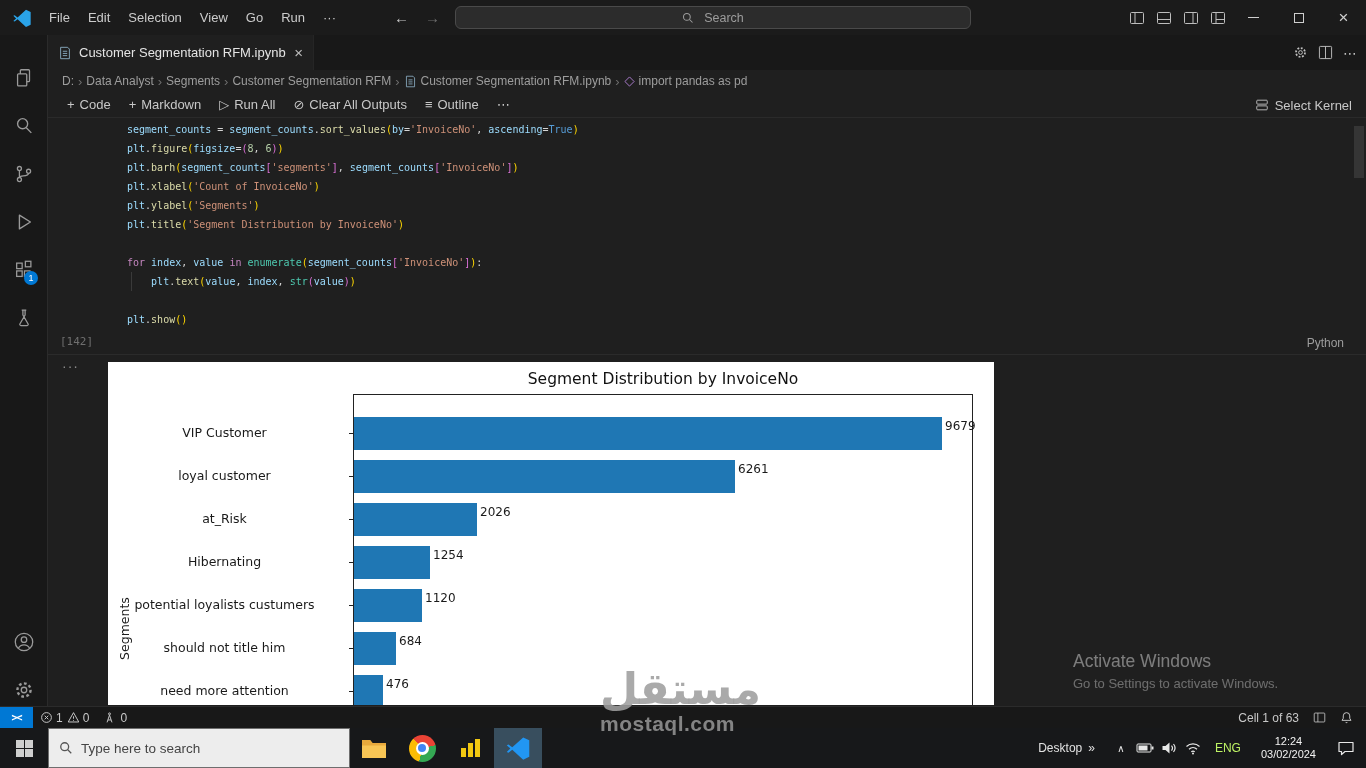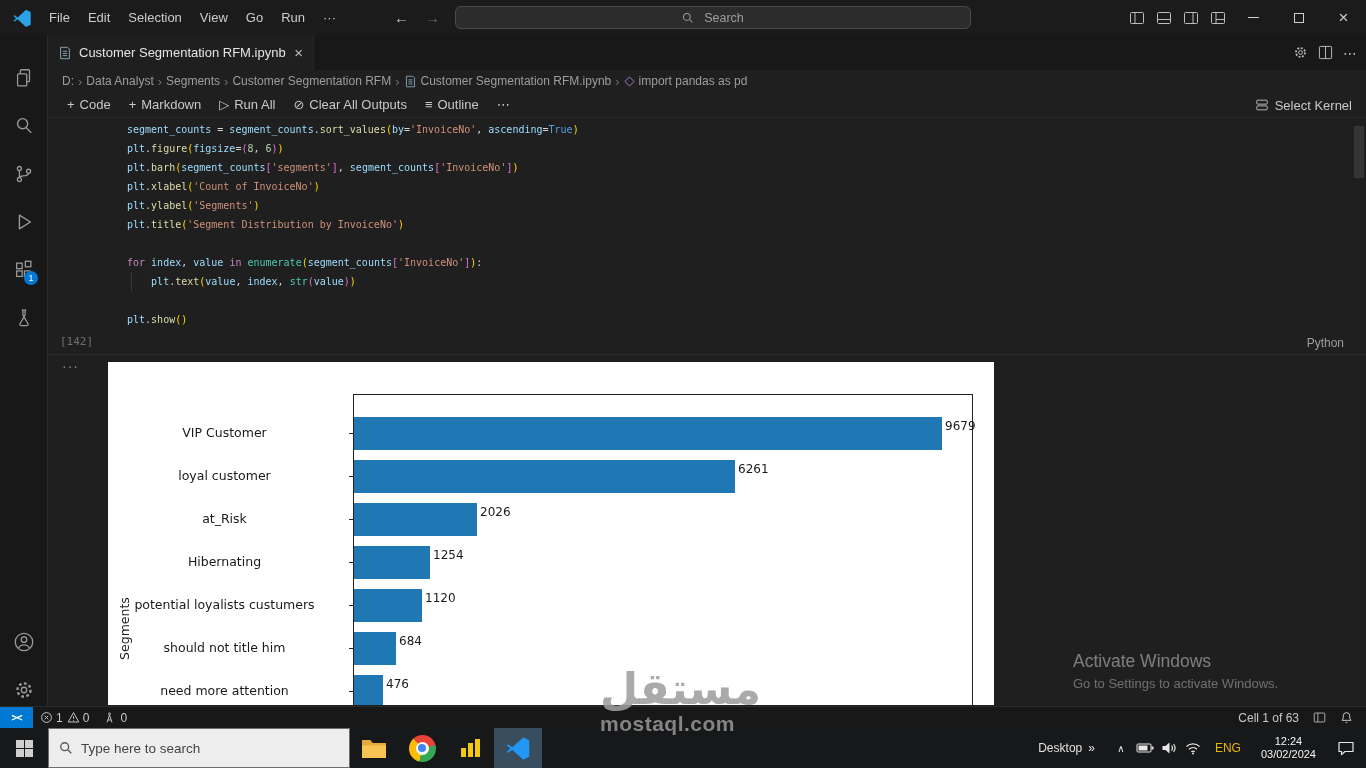--- a/index.html
+++ b/index.html
@@ -82,21 +82,21 @@
 #tb-search-img{position:absolute;right:0;top:0;bottom:0;width:46px;background:linear-gradient(180deg,#8fc3ea 0%,#bcdcf2 40%,#d9c08a 55%,#a8straight 0),linear-gradient(180deg,#8fc3ea 0%,#bcdcf2 42%,#d9bf86 58%,#8a6b42 100%)}
 #task-icons{display:flex}
 .task-icon{width:48px;display:flex;align-items:center;justify-content:center}
 #task-vscode{background:rgba(98,145,178,0.45)}
 .chrome{width:27px;height:27px;border-radius:50%;background:conic-gradient(from -45deg,#ea4335 0 33.3%,#34a853 0 66.6%,#fbbc05 0 100%);position:relative}
 .chrome::before{content:"";position:absolute;inset:7px;background:#fff;border-radius:50%}
 .chrome::after{content:"";position:absolute;inset:9.5px;background:#4285f4;border-radius:50%}
 #tray{margin-left:auto;display:flex;align-items:center}
 #desktop-toolbar{display:flex;align-items:center;gap:6px;color:#e2e2e2;font-size:12px;padding-right:14px}
 .tray-icon{width:24px;height:40px;display:flex;align-items:center;justify-content:center;color:#e8e8e8}
-#tray-lang{font-size:12px;color:#eab308;padding:0 10px}
+#tray-lang{font-size:12px;color:#bef264;padding:0 10px}
 #tray-clock{text-align:center;font-size:11px;line-height:13px;color:#f2f2f2;padding:0 10px}
 #tray-chat{width:40px;height:40px;display:flex;align-items:center;justify-content:center}
 
 
 #activate{position:absolute;left:1073px;top:651px;color:rgba(255,255,255,0.42);font-size:17.5px;z-index:30}
 #activate-sub{position:absolute;left:1073px;top:676px;color:rgba(255,255,255,0.35);font-size:13px;z-index:30}
 #brand{position:absolute;left:600px;top:666px;width:176px;text-align:left;z-index:40}
 #brand-ar{font-size:44px;font-weight:bold;line-height:1.05;color:rgba(158,158,158,0.88);font-family:"DejaVu Sans",sans-serif}
 #brand-en{font-size:21px;font-weight:bold;letter-spacing:.5px;color:rgba(152,152,152,0.85)}
 </style>
@@ -319,20 +319,21 @@
 <div id="editor">
   <div id="code"><div class="code-line"><span class="tk-v">segment_counts</span><span class="tk-w"> = </span><span class="tk-v">segment_counts</span><span class="tk-w">.</span><span class="tk-f">sort_values</span><span class="tk-p1">(</span><span class="tk-v">by</span><span class="tk-w">=</span><span class="tk-s">'InvoiceNo'</span><span class="tk-w">, </span><span class="tk-v">ascending</span><span class="tk-w">=</span><span class="tk-b">True</span><span class="tk-p1">)</span></div><div class="code-line"><span class="tk-v">plt</span><span class="tk-w">.</span><span class="tk-f">figure</span><span class="tk-p1">(</span><span class="tk-v">figsize</span><span class="tk-w">=</span><span class="tk-p2">(</span><span class="tk-n">8</span><span class="tk-w">, </span><span class="tk-n">6</span><span class="tk-p2">)</span><span class="tk-p1">)</span></div><div class="code-line"><span class="tk-v">plt</span><span class="tk-w">.</span><span class="tk-f">barh</span><span class="tk-p1">(</span><span class="tk-v">segment_counts</span><span class="tk-p2">[</span><span class="tk-s">'segments'</span><span class="tk-p2">]</span><span class="tk-w">, </span><span class="tk-v">segment_counts</span><span class="tk-p2">[</span><span class="tk-s">'InvoiceNo'</span><span class="tk-p2">]</span><span class="tk-p1">)</span></div><div class="code-line"><span class="tk-v">plt</span><span class="tk-w">.</span><span class="tk-f">xlabel</span><span class="tk-p1">(</span><span class="tk-s">'Count of InvoiceNo'</span><span class="tk-p1">)</span></div><div class="code-line"><span class="tk-v">plt</span><span class="tk-w">.</span><span class="tk-f">ylabel</span><span class="tk-p1">(</span><span class="tk-s">'Segments'</span><span class="tk-p1">)</span></div><div class="code-line"><span class="tk-v">plt</span><span class="tk-w">.</span><span class="tk-f">title</span><span class="tk-p1">(</span><span class="tk-s">'Segment Distribution by InvoiceNo'</span><span class="tk-p1">)</span></div><div class="code-line">&nbsp;</div><div class="code-line"><span class="tk-k">for</span><span class="tk-w"> </span><span class="tk-v">index</span><span class="tk-w">, </span><span class="tk-v">value</span><span class="tk-w"> </span><span class="tk-k">in</span><span class="tk-w"> </span><span class="tk-t">enumerate</span><span class="tk-p1">(</span><span class="tk-v">segment_counts</span><span class="tk-p2">[</span><span class="tk-s">'InvoiceNo'</span><span class="tk-p2">]</span><span class="tk-p1">)</span><span class="tk-w">:</span></div><div class="code-line"><span class="tk-w">    </span><span class="tk-v">plt</span><span class="tk-w">.</span><span class="tk-f">text</span><span class="tk-p1">(</span><span class="tk-v">value</span><span class="tk-w">, </span><span class="tk-v">index</span><span class="tk-w">, </span><span class="tk-t">str</span><span class="tk-p2">(</span><span class="tk-v">value</span><span class="tk-p2">)</span><span class="tk-p1">)</span></div><div class="code-line">&nbsp;</div><div class="code-line"><span class="tk-v">plt</span><span class="tk-w">.</span><span class="tk-f">show</span><span class="tk-p1">(</span><span class="tk-p1">)</span></div></div>
   <div id="indent-guide"></div>
   <div id="exec-count">[142]</div>
   <div id="cell-lang">Python</div>
   <div id="cell-divider"></div>
   <div id="output-collapse">···</div>
   <div id="ed-scrollbar"></div>
 
   <div id="chart-box">
+    <div id="chart-title">Segment Distribution by InvoiceNo</div>
     <div id="chart-ylabel">Segments</div>
     <div id="plot"></div>
   <div class="tick" style="left: 241px; top: 71px;"></div>
       <div class="cat-label" style="top: 63px;">VIP Customer</div>
       <div class="chart-bar" style="left: 246px; top: 55px; width: 588px; height: 33px; background: rgb(31, 119, 180);"></div>
       <div class="val-label" style="left: 837px; top: 57px;">9679</div>
       <div class="tick" style="left: 241px; top: 114px;"></div>
       <div class="cat-label" style="top: 106px;">loyal customer</div>
       <div class="chart-bar" style="left: 246px; top: 98px; width: 381px; height: 33px; background: rgb(31, 119, 180);"></div>
       <div class="val-label" style="left: 630px; top: 100px;">6261</div>

